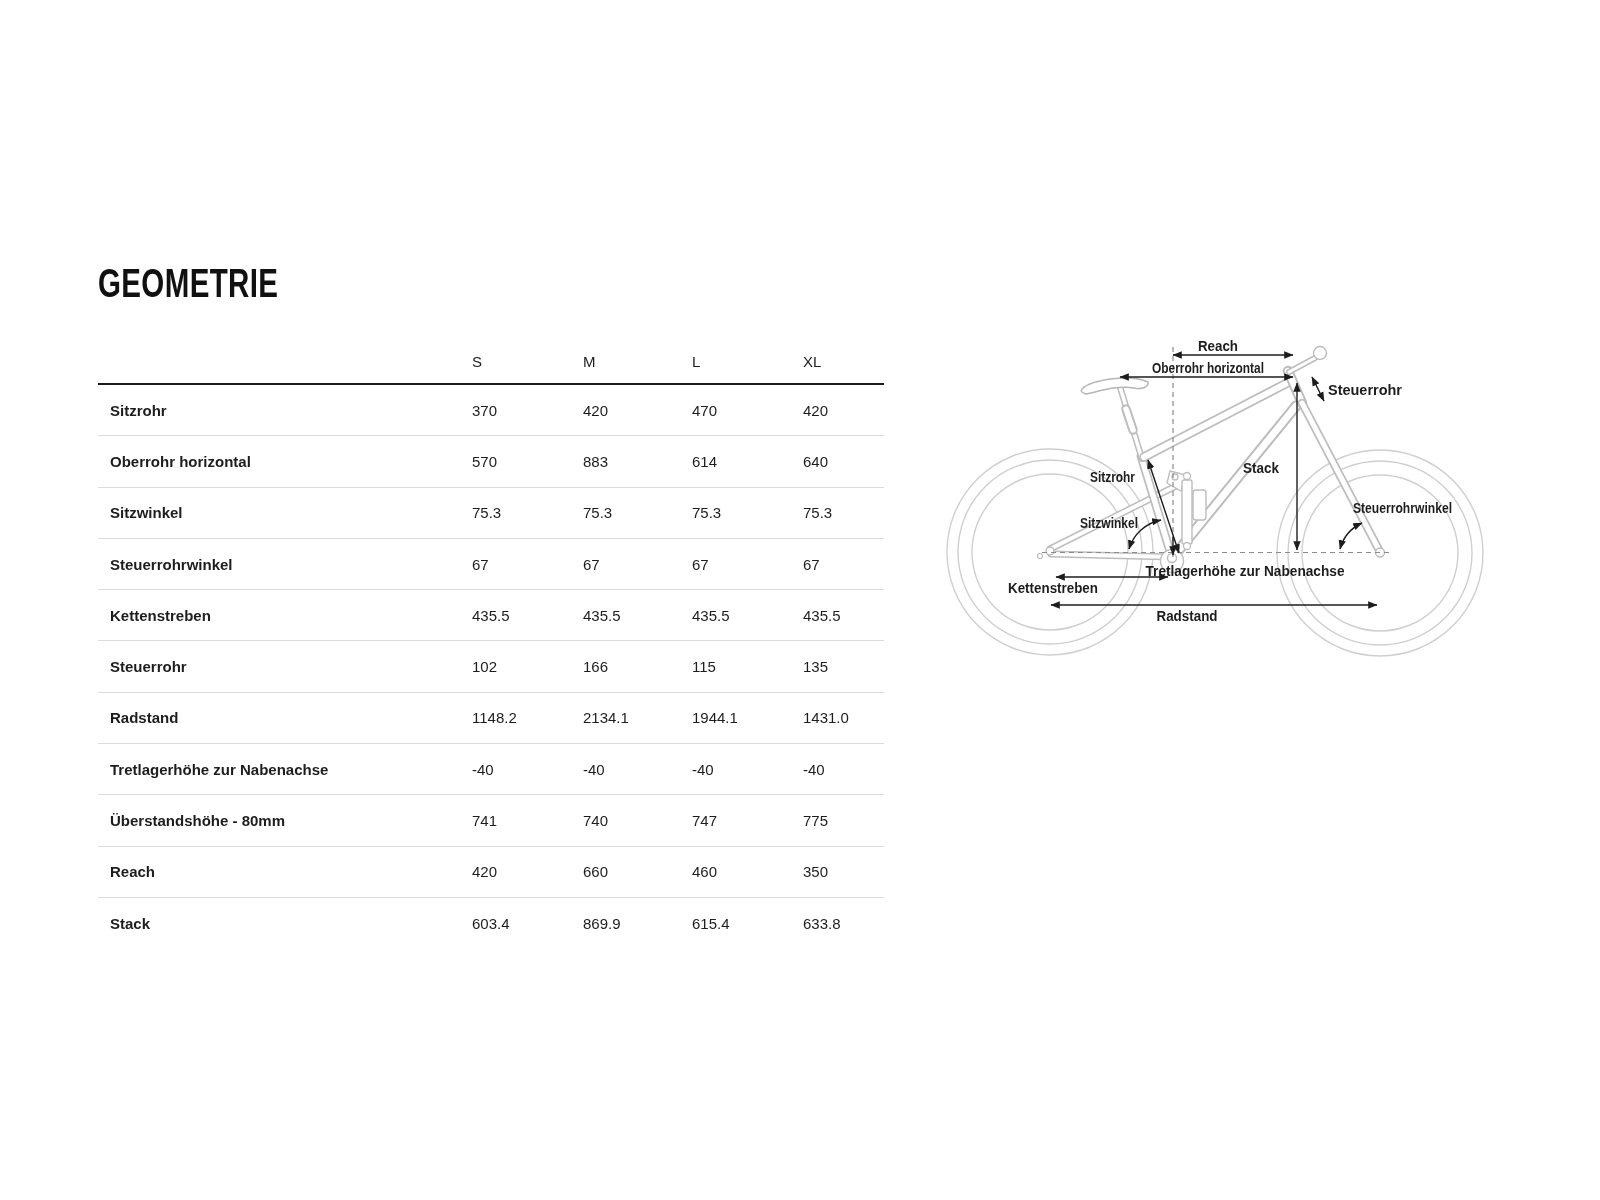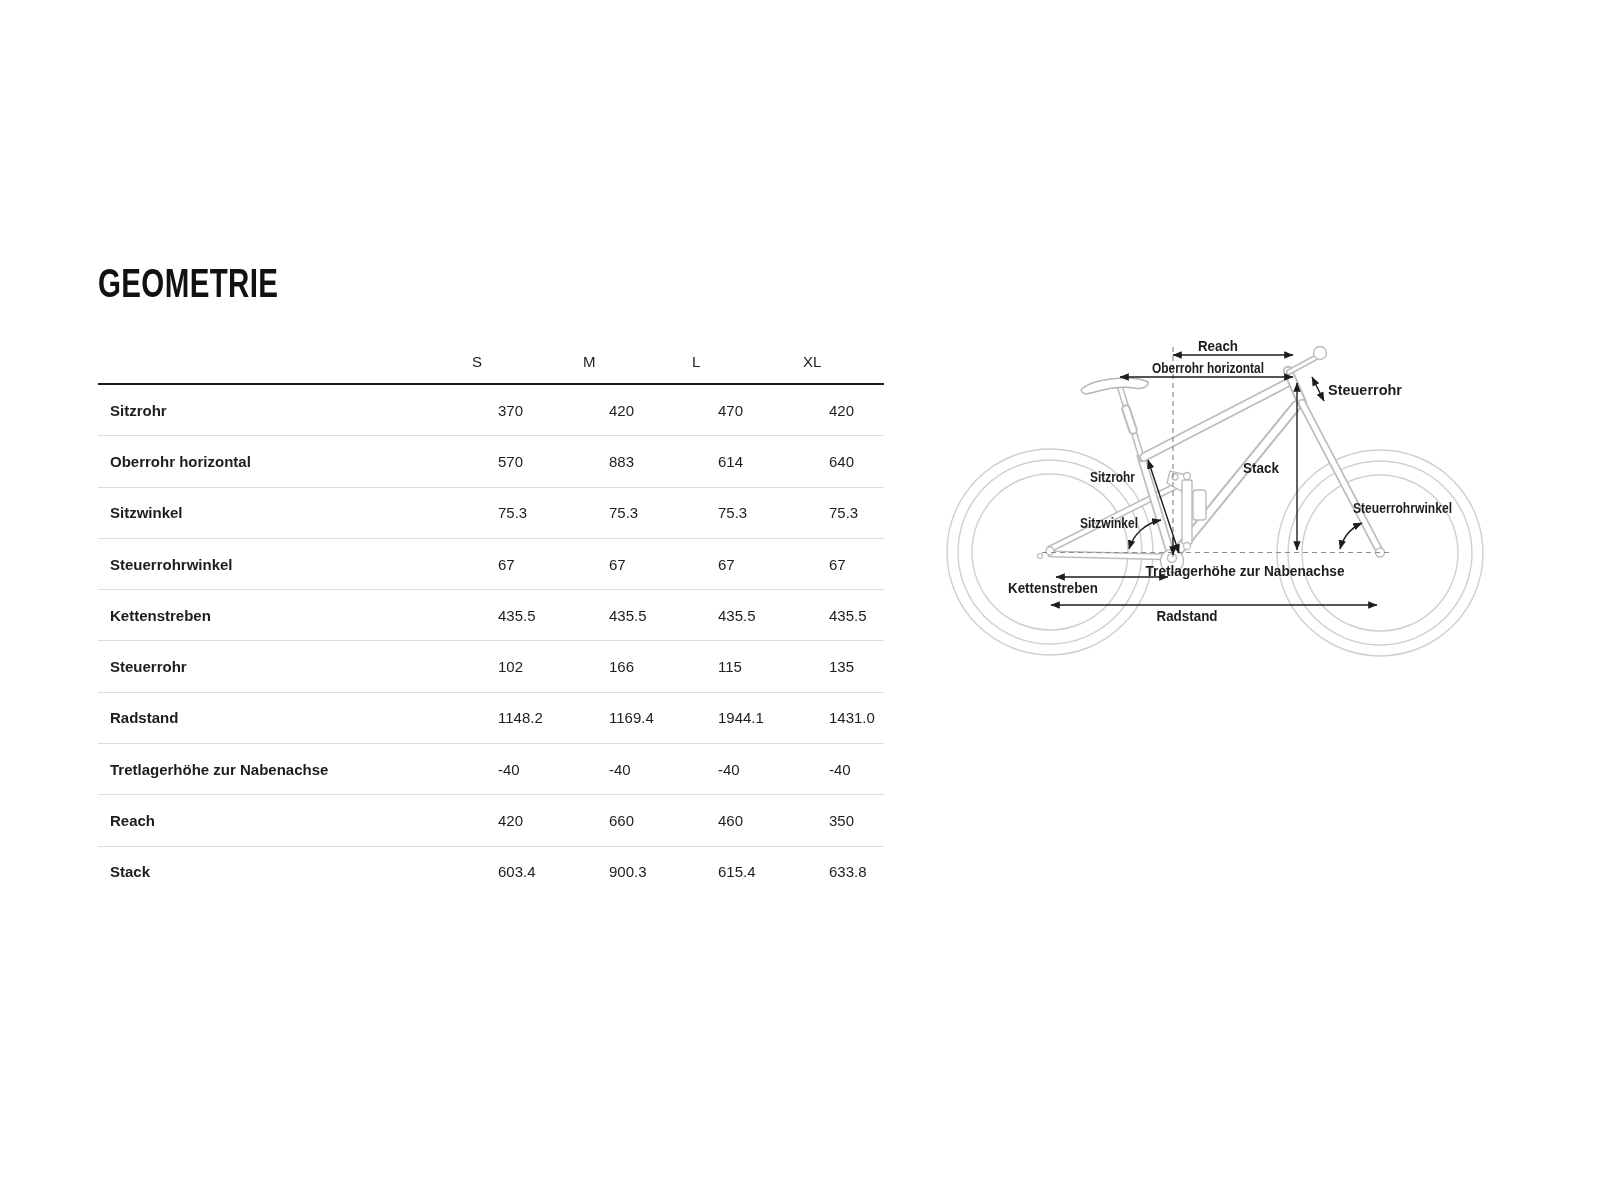--- a/index.html
+++ b/index.html
@@ -14,21 +14,21 @@
   }
   .geo-table{position:absolute;left:98px;top:340px;width:786px;}
   .grid-row{
     display:grid;grid-template-columns:374px 111px 109px 111px auto;
     align-items:center;font-size:15px;
   }
   .size-row{height:43px;border-bottom:2px solid #1a1a1a;font-weight:400;}
   .data-row{height:50.3px;border-bottom:1px solid #dcdcdc;}
   .data-row:last-child{border-bottom:none;}
   .data-row .label{font-weight:700;padding-left:12px;white-space:nowrap;}
-  .cell{font-weight:400;white-space:nowrap;margin-left:26px;}
+  .cell{font-weight:400;white-space:nowrap;}
   .diagram{position:absolute;left:930px;top:325px;width:560px;height:350px;}
   .diagram text{
     font-family:"Liberation Sans",sans-serif;font-size:14.5px;font-weight:700;fill:#1d1d1b;
   }
 </style>
 </head>
 <body>
 
 <h1 class="page-title">GEOMETRIE</h1>
 
@@ -79,42 +79,49 @@
   <div class="grid-row data-row">
     <span class="label">Steuerrohr</span>
     <span class="cell">102</span>
     <span class="cell">166</span>
     <span class="cell">115</span>
     <span class="cell">135</span>
   </div>
   <div class="grid-row data-row">
     <span class="label">Radstand</span>
     <span class="cell">1148.2</span>
-    <span class="cell">1169.4</span>
+    <span class="cell">2134.1</span>
     <span class="cell">1944.1</span>
     <span class="cell">1431.0</span>
   </div>
   <div class="grid-row data-row">
     <span class="label">Tretlagerhöhe zur Nabenachse</span>
     <span class="cell">-40</span>
     <span class="cell">-40</span>
     <span class="cell">-40</span>
     <span class="cell">-40</span>
+  </div>
+  <div class="grid-row data-row">
+    <span class="label">Überstandshöhe - 80mm</span>
+    <span class="cell">741</span>
+    <span class="cell">740</span>
+    <span class="cell">747</span>
+    <span class="cell">775</span>
   </div>
   <div class="grid-row data-row">
     <span class="label">Reach</span>
     <span class="cell">420</span>
     <span class="cell">660</span>
     <span class="cell">460</span>
     <span class="cell">350</span>
   </div>
   <div class="grid-row data-row">
     <span class="label">Stack</span>
     <span class="cell">603.4</span>
-    <span class="cell">900.3</span>
+    <span class="cell">869.9</span>
     <span class="cell">615.4</span>
     <span class="cell">633.8</span>
   </div>
 </div>
 
 <svg class="diagram" viewBox="0 0 560 350" xmlns="http://www.w3.org/2000/svg">
   <defs>
     <marker id="arr" viewBox="0 0 10 10" refX="9" refY="5" markerWidth="7" markerHeight="7" orient="auto-start-reverse">
       <path d="M0,1.2 L9.5,5 L0,8.8 Z" fill="#1d1d1b"></path>
     </marker>

